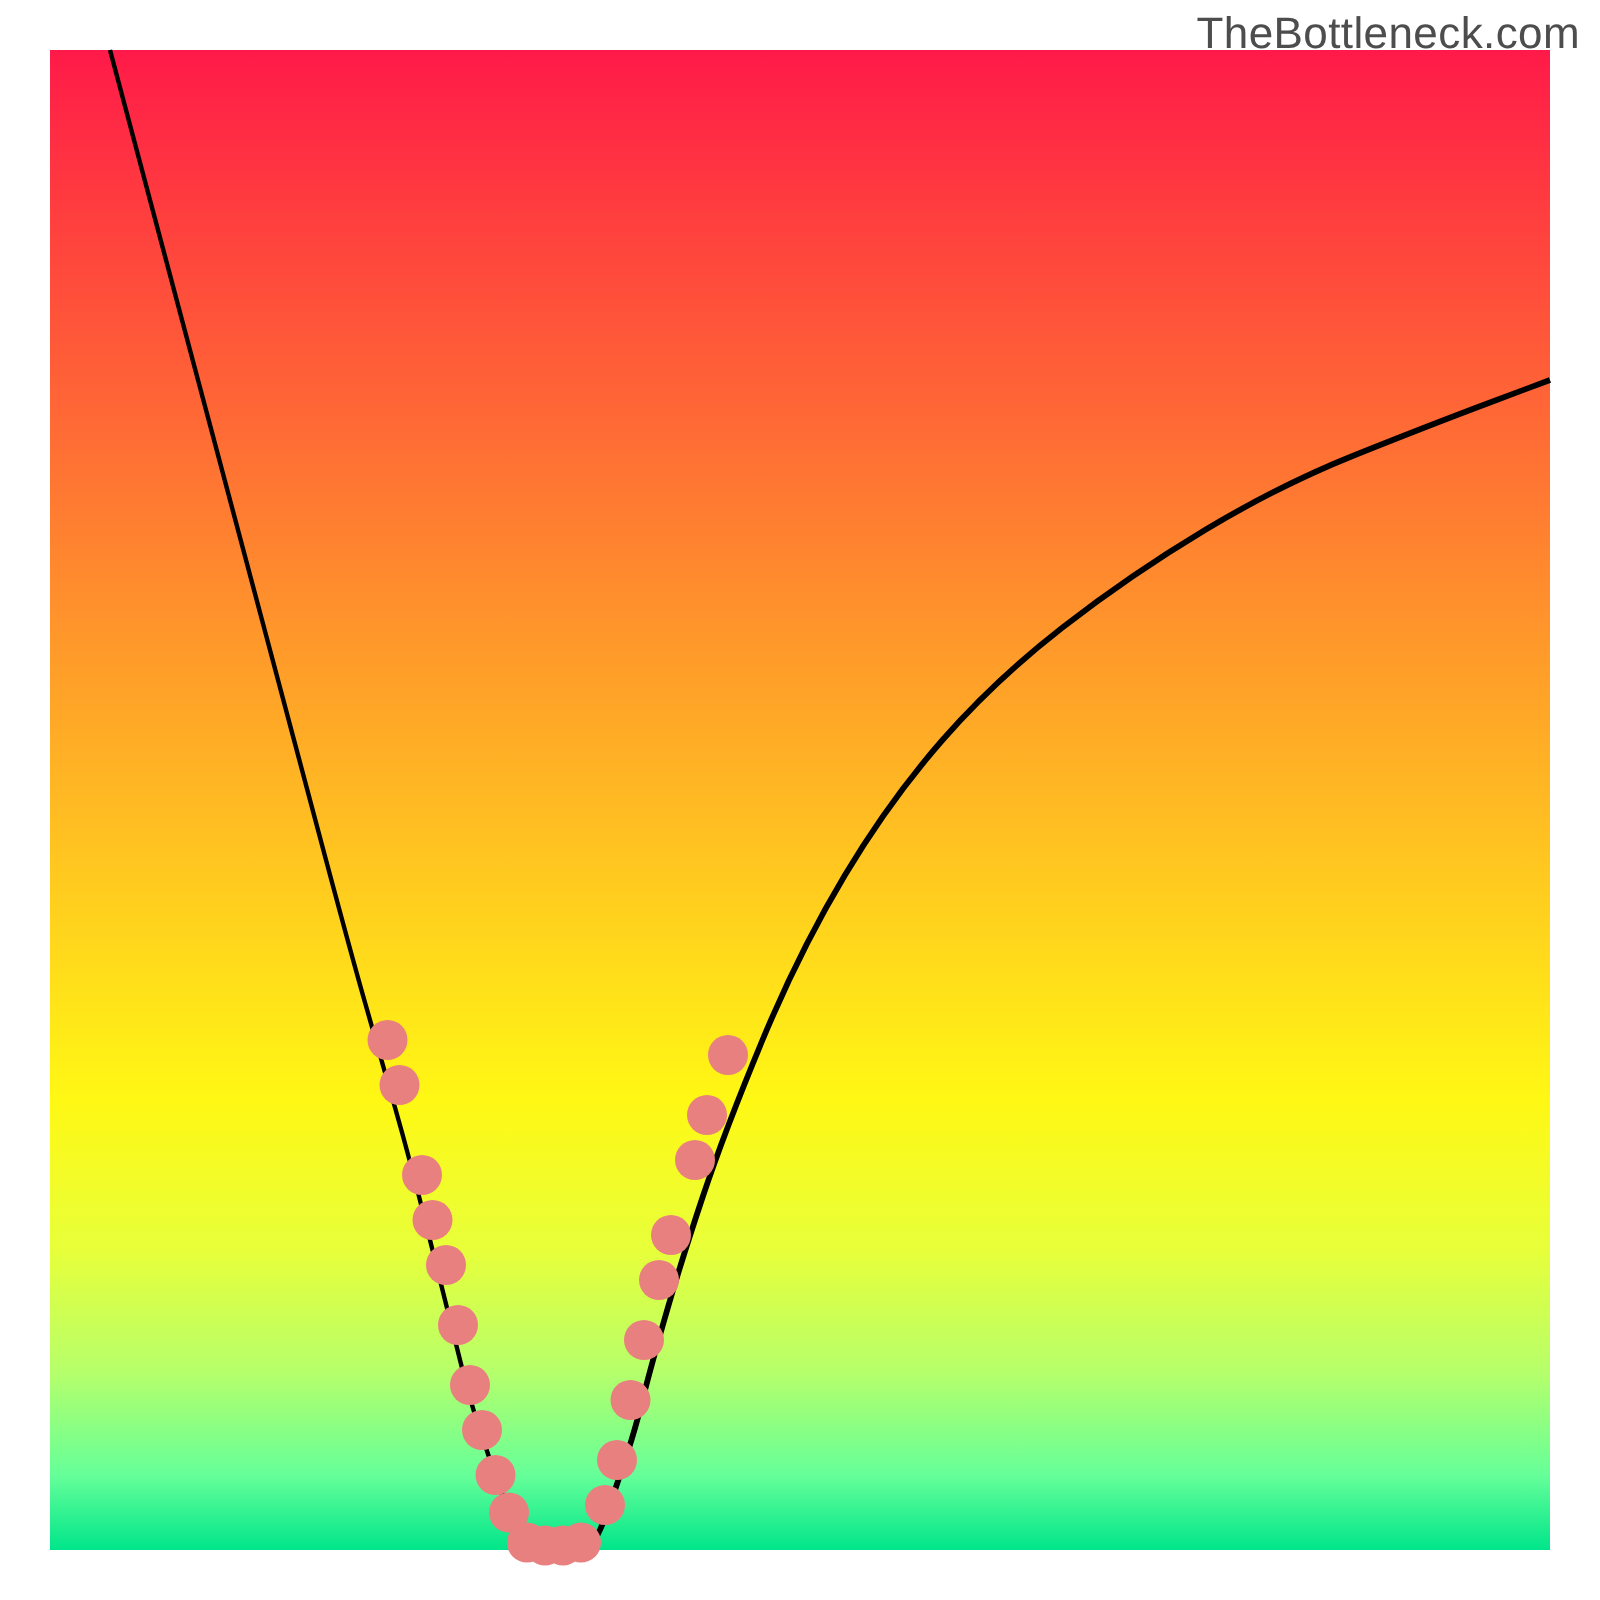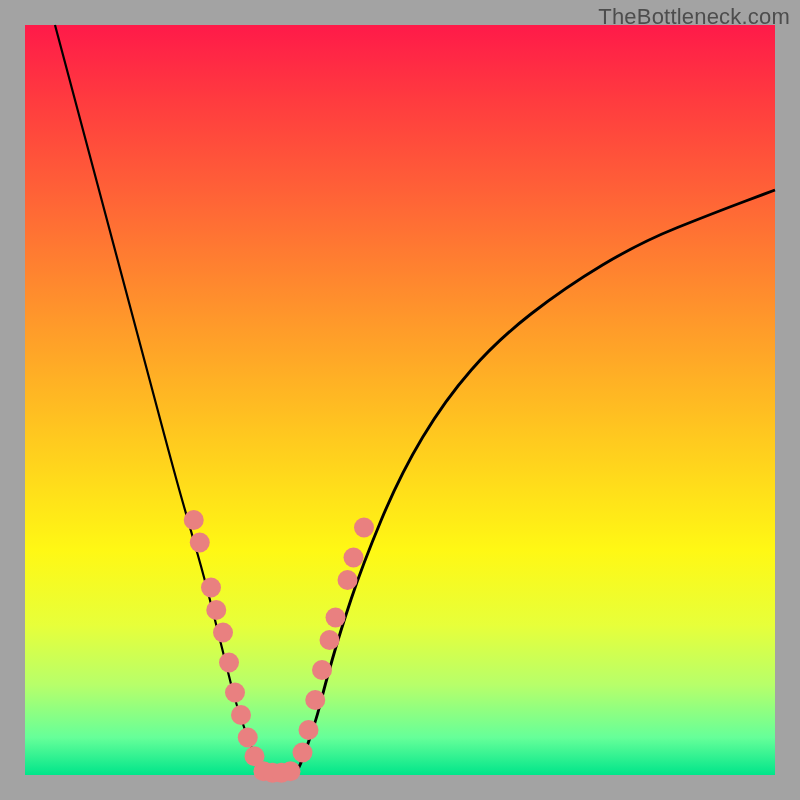--- a/index.html
+++ b/index.html
@@ -10,21 +10,21 @@
     overflow: hidden;
     background: #000;
     font-family: Arial, Helvetica, sans-serif;
   }
   .frame {
     position: absolute;
     left: 0;
     top: 0;
     width: 800px;
     height: 800px;
-    background: #a3a3a3;
+    background: #ffffff;
   }
   .plot-area {
     position: absolute;
     left: 25px;
     top: 25px;
     width: 750px;
     height: 750px;
     
     background: linear-gradient(to bottom,
       #ff1a49 0%,

